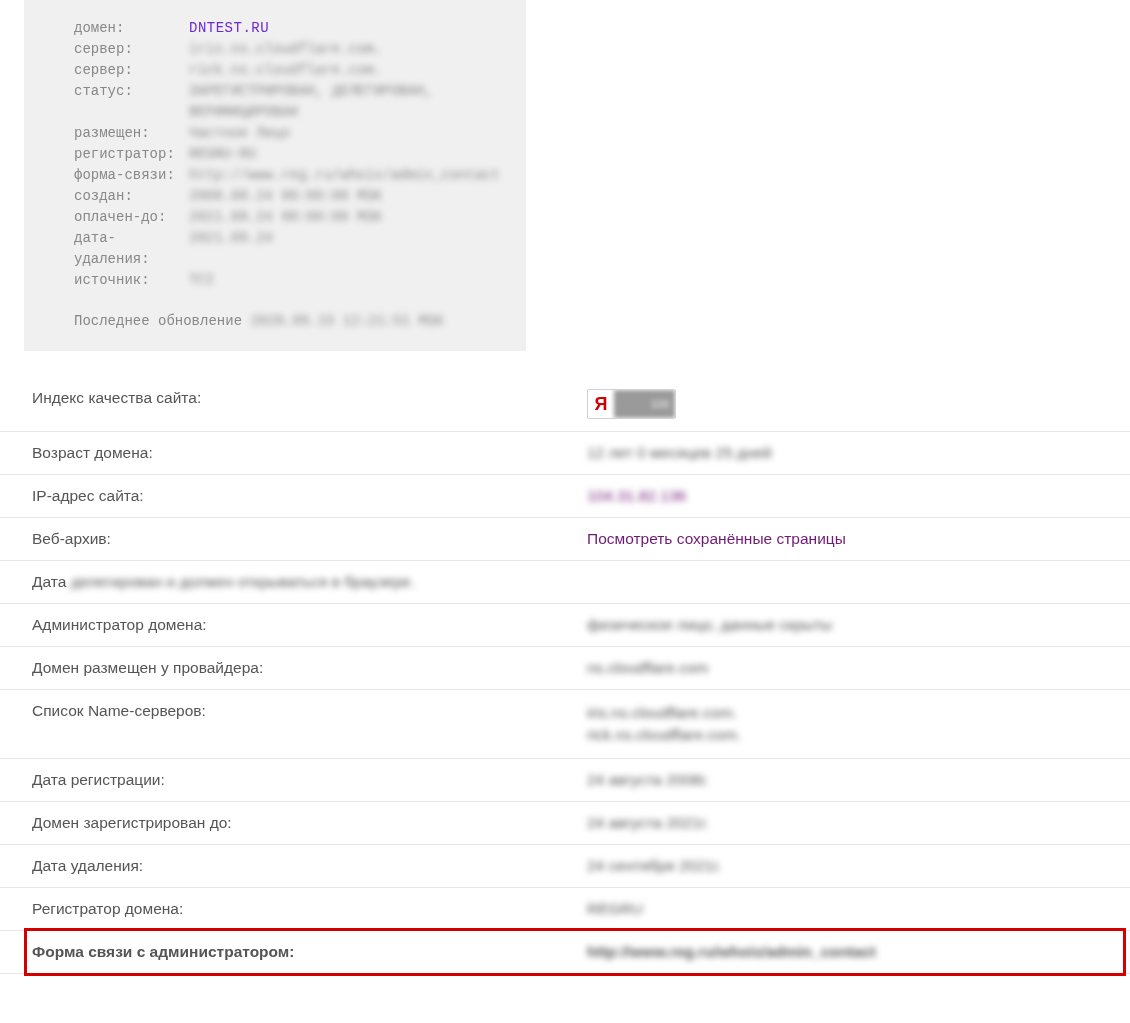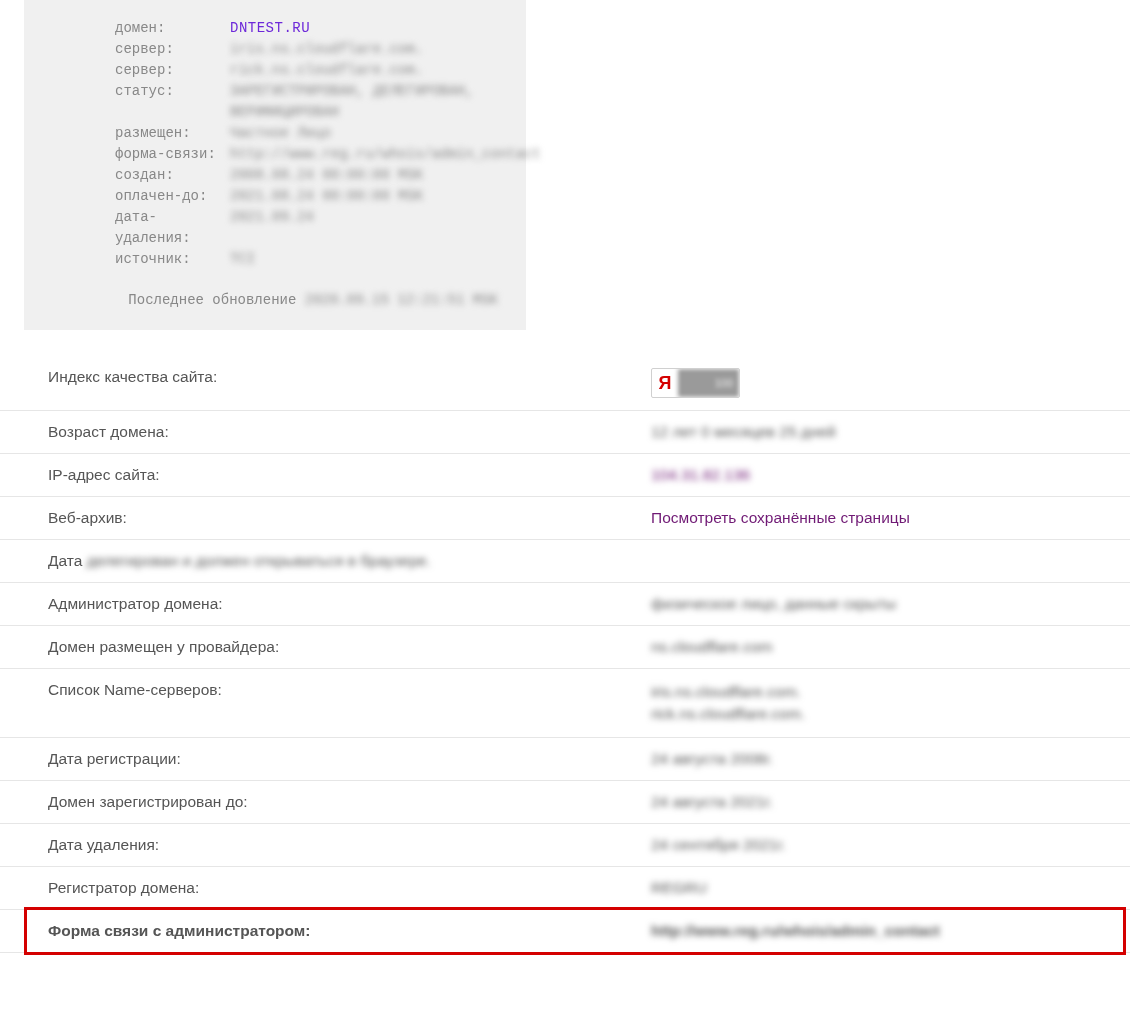--- a/index.html
+++ b/index.html
@@ -21,52 +21,49 @@
   .whois-row {
     display: flex;
     font-family: "Courier New", Courier, monospace;
     font-size: 14px;
     line-height: 21px;
     color: #888888;
   }
   .whois-label {
     width: 115px;
     flex-shrink: 0;
-    margin-left: 41px;
   }
   .whois-value { }
   .whois-value.clear {
     color: #6d28d9;
     letter-spacing: 0.5px;
   }
   .whois-value.blurred {
     filter: blur(3px);
     user-select: none;
   }
   .whois-footer {
     font-family: "Courier New", Courier, monospace;
     font-size: 14px;
     color: #888888;
     margin-top: 22px;
-    text-align: right;
   }
   .whois-footer .blurred {
     filter: blur(3px);
     display: inline-block;
     user-select: none;
   }
   .info-table {
     width: 100%;
   }
   .info-row {
     display: flex;
     align-items: flex-start;
     border-bottom: 1px solid #e6e6e6;
-    padding: 12px 20px 12px 48px;
-    gap: 48px;
+    padding: 12px 20px 12px 32px;
   }
   .info-row.noborder { border-bottom: none; }
   .info-label {
     width: 555px;
     flex-shrink: 0;
     color: #555;
     font-size: 15.5px;
   }
   .info-value {
     color: #555;
@@ -147,20 +144,24 @@
     </div>
     <div class="whois-row">
       <div class="whois-label">статус:</div>
       <div class="whois-value blurred">ЗАРЕГИСТРИРОВАН, ДЕЛЕГИРОВАН, ВЕРИФИЦИРОВАН</div>
     </div>
     <div class="whois-row">
       <div class="whois-label">размещен:</div>
       <div class="whois-value blurred">Частное Лицо</div>
     </div>
     <div class="whois-row">
+      <div class="whois-label">регистратор:</div>
+      <div class="whois-value blurred">REGRU-RU</div>
+    </div>
+    <div class="whois-row">
       <div class="whois-label">форма-связи:</div>
       <div class="whois-value blurred">http://www.reg.ru/whois/admin_contact</div>
     </div>
     <div class="whois-row">
       <div class="whois-label">создан:</div>
       <div class="whois-value blurred">2008.08.24 00:00:00 MSK</div>
     </div>
     <div class="whois-row">
       <div class="whois-label">оплачен-до:</div>
       <div class="whois-value blurred">2021.08.24 00:00:00 MSK</div>

